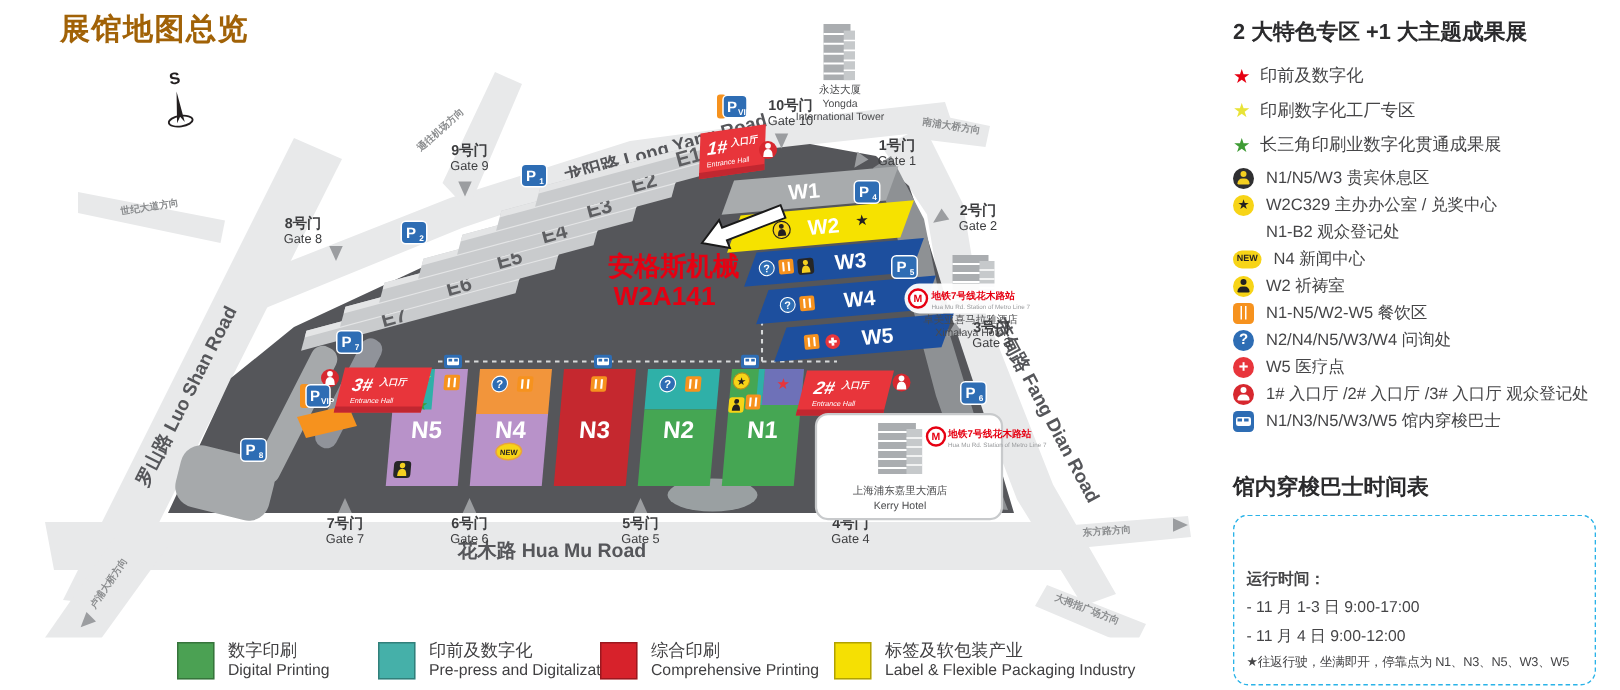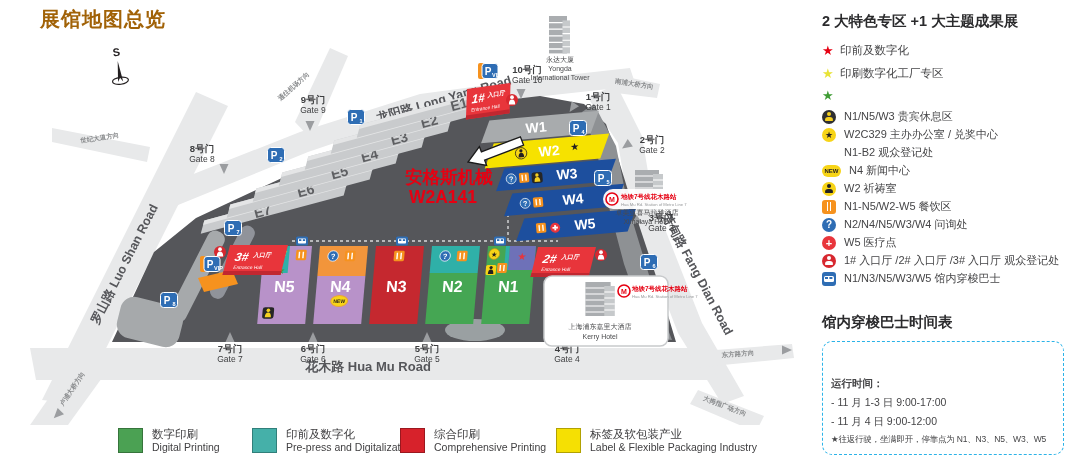--- a/index.html
+++ b/index.html
@@ -483,20 +483,21 @@
     <div class="sp-item">
       <span class="sp-star" style="color: rgb(230, 0, 18);">★</span>
       <span class="sp-text">印前及数字化</span>
     </div>
     <div class="sp-item">
       <span class="sp-star" style="color: rgb(232, 227, 55);">★</span>
       <span class="sp-text">印刷数字化工厂专区</span>
     </div>
     <div class="sp-item">
       <span class="sp-star" style="color: rgb(63, 156, 53);">★</span>
+      <span class="sp-text">长三角印刷业数字化贯通成果展</span>
     </div>
 
 
     <div class="fn-item">
       <span class="fi darkbg">
           <span class="person p-lite"></span>
         </span>
       <span class="fn-text">N1/N5/W3 贵宾休息区</span>
     </div>
     <div class="fn-item">

